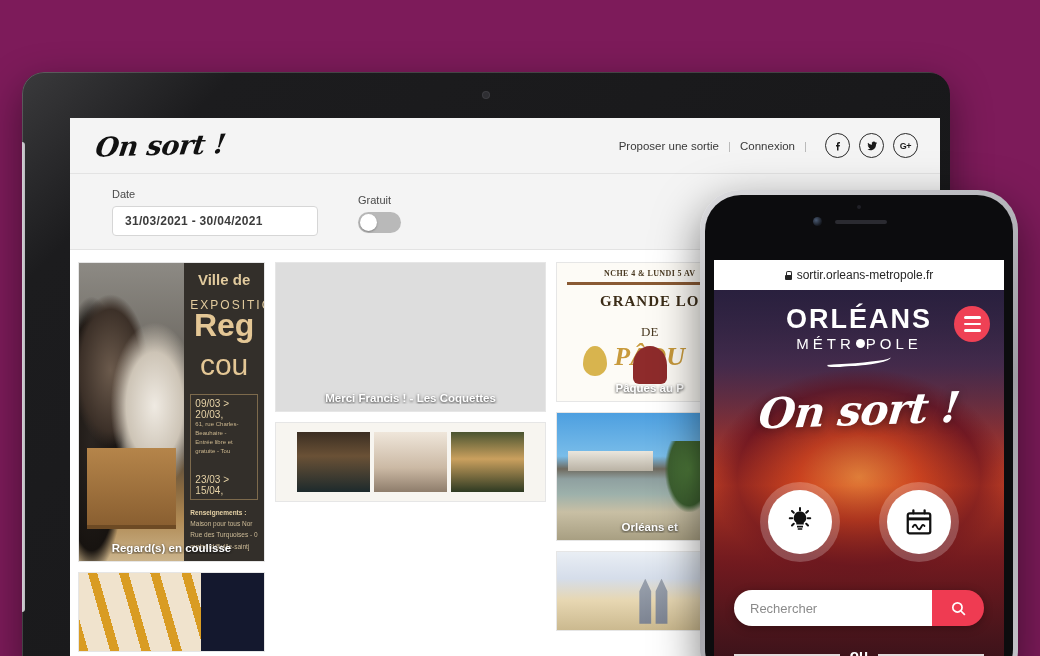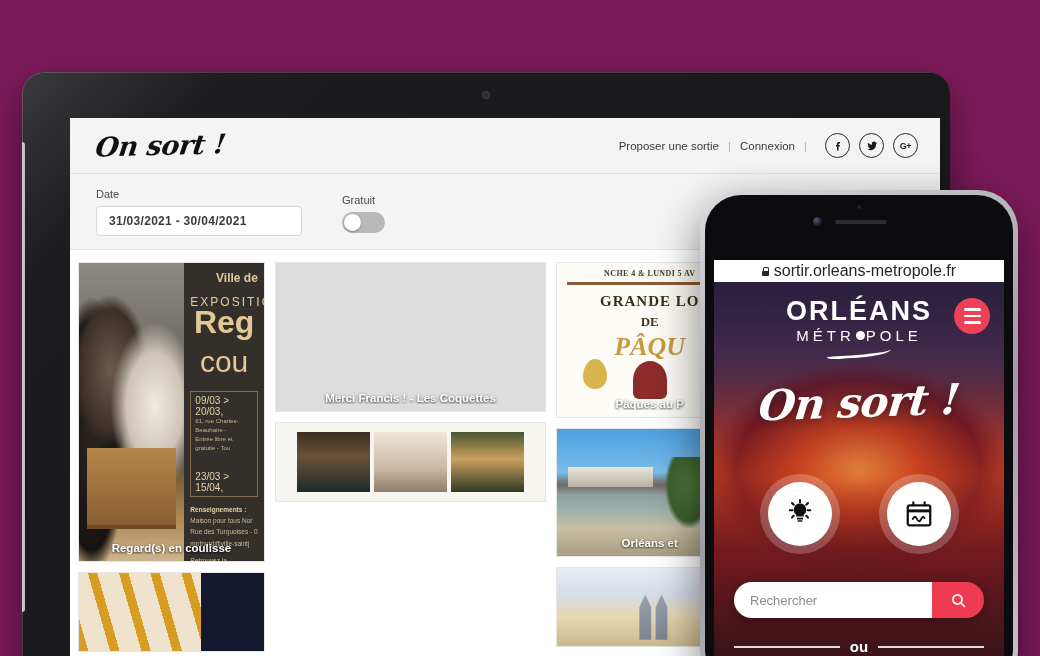--- a/index.html
+++ b/index.html
@@ -128,21 +128,21 @@
     content:""; position:absolute; left:8%; top:62%; width:84%; height:26%;
     background:linear-gradient(180deg,#b5854a,#8a5f31);
     box-shadow:0 4px 0 #6d4a24;
   }
   
   .art-poster{ background:#332f2a; }
   .poster-in{
     position:absolute; inset:0; padding:8px 6px; color:#d9bd86;
     font-family:"Liberation Sans", sans-serif; overflow:hidden;
   }
-  .pv{ font-size:12px; font-weight:700; text-align:right; color:#e2cb9e; }
+  .pv{ font-size:15px; font-weight:700; text-align:center; color:#e2cb9e; }
   .pe{ font-size:12px; letter-spacing:2px; margin-top:10px; text-align:center; color:#e2cb9e; }
   .pbig{ font-size:32px; font-weight:700; line-height:.95; color:#e4c795; margin-top:-2px; text-align:center;}
   .pbig2{ font-size:30px; font-weight:300; color:#e4c795; text-align:center; margin-top:8px;}
   .pdates{ border:1px solid #7d6a4c; margin-top:12px; padding:3px 4px; }
   .pd1{ font-size:10px; color:#e6d2a6; }
   .pd2{ font-size:6px; color:#cbb68e; line-height:1.5; }
   .pinfo{ font-size:6.5px; color:#cdbb97; margin-top:7px; line-height:1.7; }
   .pinfo b{ color:#e6d2a6; }
 
   
@@ -170,21 +170,21 @@
       radial-gradient(ellipse 17% 46% at 72% 54%, #e8dd4a 0%, #1a3a66 60%, transparent 74%),
       linear-gradient(180deg,#1451a8 0%,#0f4595 50%,#0b3madrid 100%),
       #0f4595;
   }
   
   .art-easter{ background:#fdfbf6; }
   .easter-in{ position:absolute; inset:0; text-align:center; color:#4a3a22; padding-top:6px; overflow:hidden;}
   .et1{ font-size:8px; font-weight:700; letter-spacing:.4px; color:#4a3a22; font-family:"Liberation Serif",serif;}
   .etline{ height:3px; background:#8a5a34; margin:4px 10px; }
   .et2{ font-family:"Liberation Serif",serif; font-size:15px; font-weight:700; letter-spacing:1px; margin-top:8px; color:#3c2d18;}
-  .et3{ font-family:"Liberation Serif",serif; font-size:13px; font-weight:700; margin-top:4px;}
+  .et3{ font-family:"Liberation Serif",serif; font-size:13px; font-weight:400; margin-top:14px;}
   .et4{ font-family:"Liberation Serif",serif; font-style:italic; font-size:26px; font-weight:700; color:#c89a3c; margin-top:2px;}
   .egg{ position:absolute; left:14%; bottom:18%; width:24px;height:30px;border-radius:50% 50% 50% 50%/60% 60% 40% 40%; background:#d8b44e;}
   .bell{ position:absolute; left:50%; bottom:12%; transform:translateX(-50%); width:34px;height:38px;
          background:#8e2b2b; border-radius:50% 50% 6px 6px;}
   
   .art-loire{
     background:
       linear-gradient(180deg,#4d9fe0 0%,#79bde9 34%,#6f6a5e 44%,#8fa0a0 52%,#9db1ab 64%,#c8bfa4 78%,#a89f82 100%);
   }
   .art-loire::before{
@@ -251,22 +251,22 @@
   }
   #phone-dot{
     position:absolute; left:50%; top:10px; transform:translateX(-50%);
     width:4px;height:4px;border-radius:50%; background:#202026;
   }
   #phone-screen{
     position:absolute; left:9px; right:9px; top:65px; bottom:0;
     background:#111; overflow:hidden;
   }
   .urlbar{
-    height:22px; background:#fff; display:flex; align-items:center; justify-content:center;
-    gap:5px; font-size:16px; color:#262626;
+    height:30px; background:#fff; display:flex; align-items:center; justify-content:center;
+    gap:5px; font-size:12px; color:#262626;
   }
   .lock{ width:7px;height:9px; position:relative; display:inline-block; }
   .lock::before{ content:""; position:absolute; left:0; bottom:0; width:7px;height:5px;background:#262626;border-radius:1px;}
   .lock::after{ content:""; position:absolute; left:1.5px; top:0; width:4px;height:5px;border:1.2px solid #262626;border-bottom:none;border-radius:2px 2px 0 0;}
 
   .hero{
     position:relative; height:100%;
     background:
       linear-gradient(180deg, rgba(40,30,60,.92) 0%, rgba(52,32,62,.6) 16%, rgba(120,30,35,.35) 34%, rgba(190,60,30,.45) 46%, rgba(110,25,30,.8) 64%, rgba(35,16,24,.95) 100%),
       radial-gradient(ellipse 60% 30% at 50% 44%, #ffb24d 0%, #d94a20 34%, #6d1522 70%, transparent 85%),
@@ -348,21 +348,21 @@
               <path d="M22 5.9c-.7.3-1.5.5-2.3.6.8-.5 1.5-1.3 1.8-2.3-.8.5-1.6.8-2.5 1A3.9 3.9 0 0 0 12 8.7c0 .3 0 .6.1.9-3.3-.2-6.2-1.7-8.1-4.1-.3.6-.5 1.3-.5 2 0 1.4.7 2.6 1.8 3.3-.7 0-1.3-.2-1.8-.5 0 1.9 1.4 3.5 3.2 3.9-.3.1-.7.1-1 .1-.3 0-.5 0-.7-.1.5 1.6 2 2.7 3.7 2.8a7.8 7.8 0 0 1-5.8 1.6 11 11 0 0 0 6 1.8c7.2 0 11.1-6 11.1-11.1v-.5c.8-.6 1.4-1.3 1.9-2.1z"></path>
             </svg>
         </span>
         <span class="social">
           <span class="gp">G+</span>
         </span>
       </div>
     </div>
 
     <div class="filter-bar">
-      <div style="">
+      <div style="margin-left:16px">
         <span class="field-label">Date</span>
         <div class="field-box fld-date">31/03/2021 - 30/04/2021</div>
       </div>
       <div class="toggle-wrap" style="margin-left:22px">
         <span class="field-label">Gratuit</span>
         <div class="toggle">
           <div class="knob"></div>
         </div>
       </div>
     </div>
@@ -414,21 +414,21 @@
         <div class="card" style="height:80px">
           <div class="art art-portraits">
             <div class="pt pt1"></div>
             <div class="pt pt2"></div>
             <div class="pt pt3"></div>
           </div>
         </div>
       </div>
 
       <div class="col col-c">
-        <div class="card" style="height:156px">
+        <div class="card" style="height:140px">
           <div class="art art-easter">
             <div class="easter-in">
               <div class="et1">NCHE 4 &amp; LUNDI 5 AV</div>
               <div class="etline"></div>
               <div class="et2">GRANDE LO</div>
               <div class="et3">DE</div>
               <div class="et4">PÂQU</div>
               <div class="egg"></div>
               <div class="bell"></div>
             </div>

